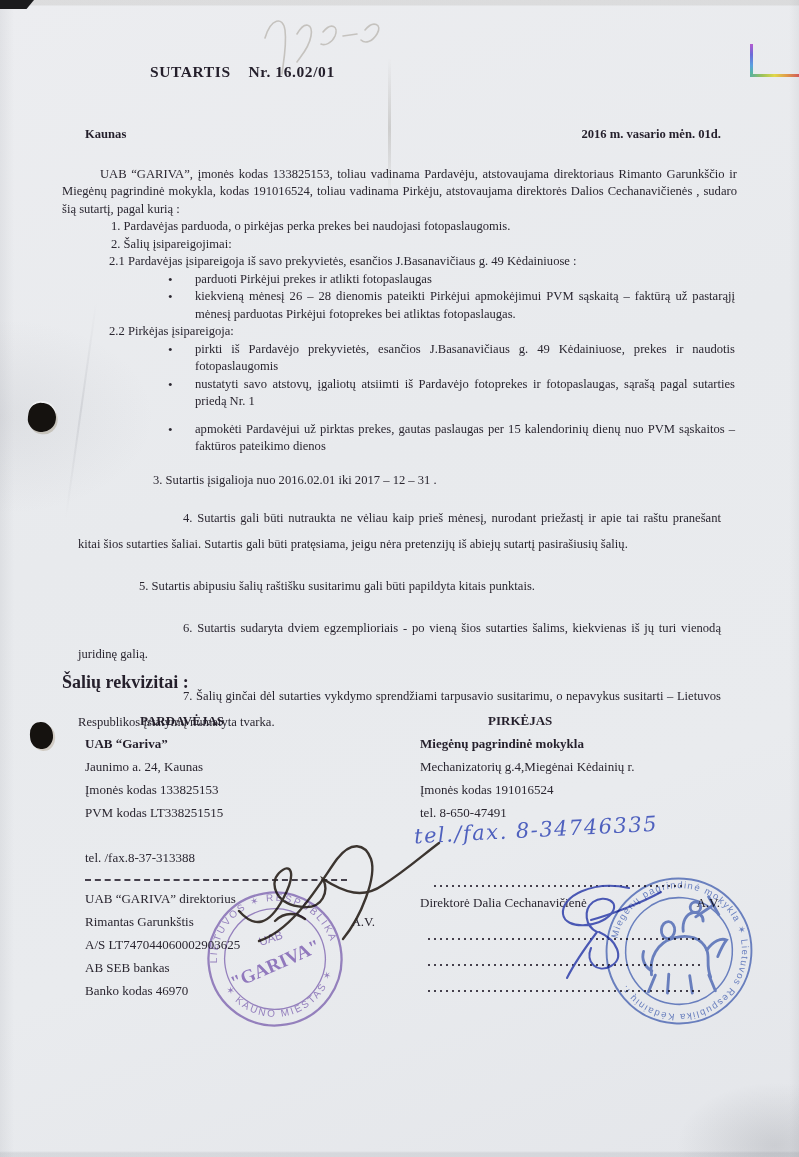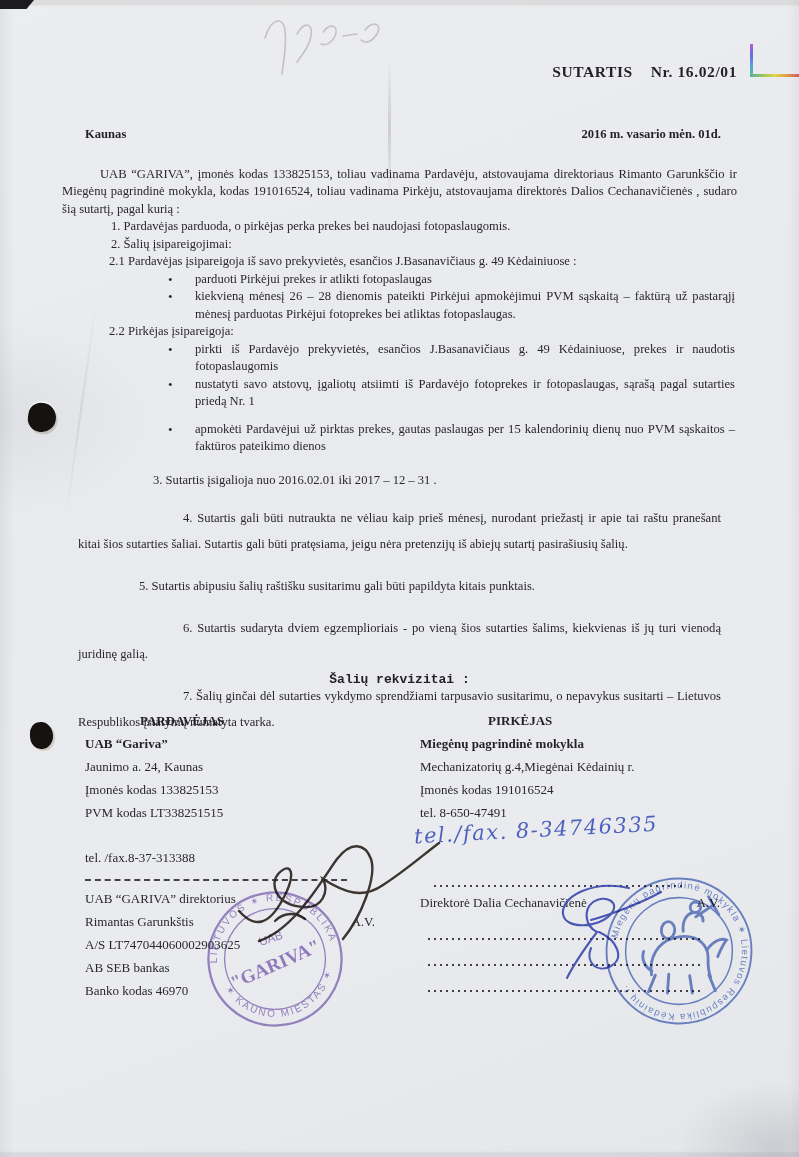--- a/index.html
+++ b/index.html
@@ -28,38 +28,38 @@
   .hole.h1{left:28px;top:403px;width:28px;height:29px;transform:rotate(8deg);
     box-shadow:0 -2px 0 rgba(255,255,255,.5), 2px 2px 0 rgba(120,100,60,.25);}
   .hole.h2{left:30px;top:722px;width:23px;height:27px;transform:rotate(-4deg);
     box-shadow:2px 2px 0 rgba(140,110,70,.25);}
   .rainbow-v{position:absolute;left:750px;top:44px;width:3px;height:32px;
     background:linear-gradient(180deg,#b45bd0,#6b6bd8,#5aa0e0,#58c08a);}
   .rainbow-h{position:absolute;left:750px;top:74px;width:49px;height:3px;
     background:linear-gradient(90deg,#58b0a0,#9cc25a,#e0d84a,#e09a4a,#d05a5a);}
 
   .doc{position:absolute;left:62px;top:62px;width:675px;font-size:12.6px;line-height:17.5px;}
-  .title{font-weight:bold;font-size:15.5px;line-height:20px;text-align:right;
+  .title{font-weight:bold;font-size:15.5px;line-height:20px;text-align:left;
     white-space:pre;letter-spacing:.6px;margin-left:88px;color:#241f2b;}
   .place-date{display:flex;justify-content:space-between;margin-top:44px;
     padding:0 16px 0 23px;font-weight:bold;color:#241f2b;}
   .intro{margin:22px 0 0 0;text-indent:38px;text-align:justify;}
   .p{margin:0;}
   .ind1{margin-left:49px;}
   .ind2{margin-left:47px;}
   ul.blist{list-style:none;margin:0;padding:0;}
   ul.blist li{position:relative;padding-left:133px;text-align:justify;padding-right:2px;}
   ul.blist li::before{content:"\2022";position:absolute;left:106px;top:0;font-size:13px;}
   ul.blist li.gap-before{margin-top:10px;}
   .wide{line-height:26px;text-indent:105px;text-align:justify;margin:16px;}
   .p3{text-indent:75px;margin:16px;}
   .p5{text-indent:77px;line-height:26px;margin:0;}
-  .requisites{position:absolute;left:62px;top:672px;width:675px;text-align:center;
-    font-weight:bold;color:#241f2b;font-size:13px;
-    font-family:Liberation Mono, monospace;}
+  .requisites{position:absolute;left:62px;top:672px;width:675px;
+    font-weight:bold;color:#241f2b;font-size:18px;
+    font-family:Liberation Serif, serif;}
 
   .col{position:absolute;top:709px;font-size:13px;line-height:23px;color:#2a2630;}
   .col .row{white-space:nowrap;}
   .col .bold{font-weight:bold;color:#241f2b;}
   .col-left{left:85px;width:300px;}
   .col-right{left:420px;width:315px;}
   .col .head-indent-l{padding-left:55px;}
   .col .head-indent-r{padding-left:68px;}
   .spacer22{height:22px;}
   .spacer49{height:49px;}

